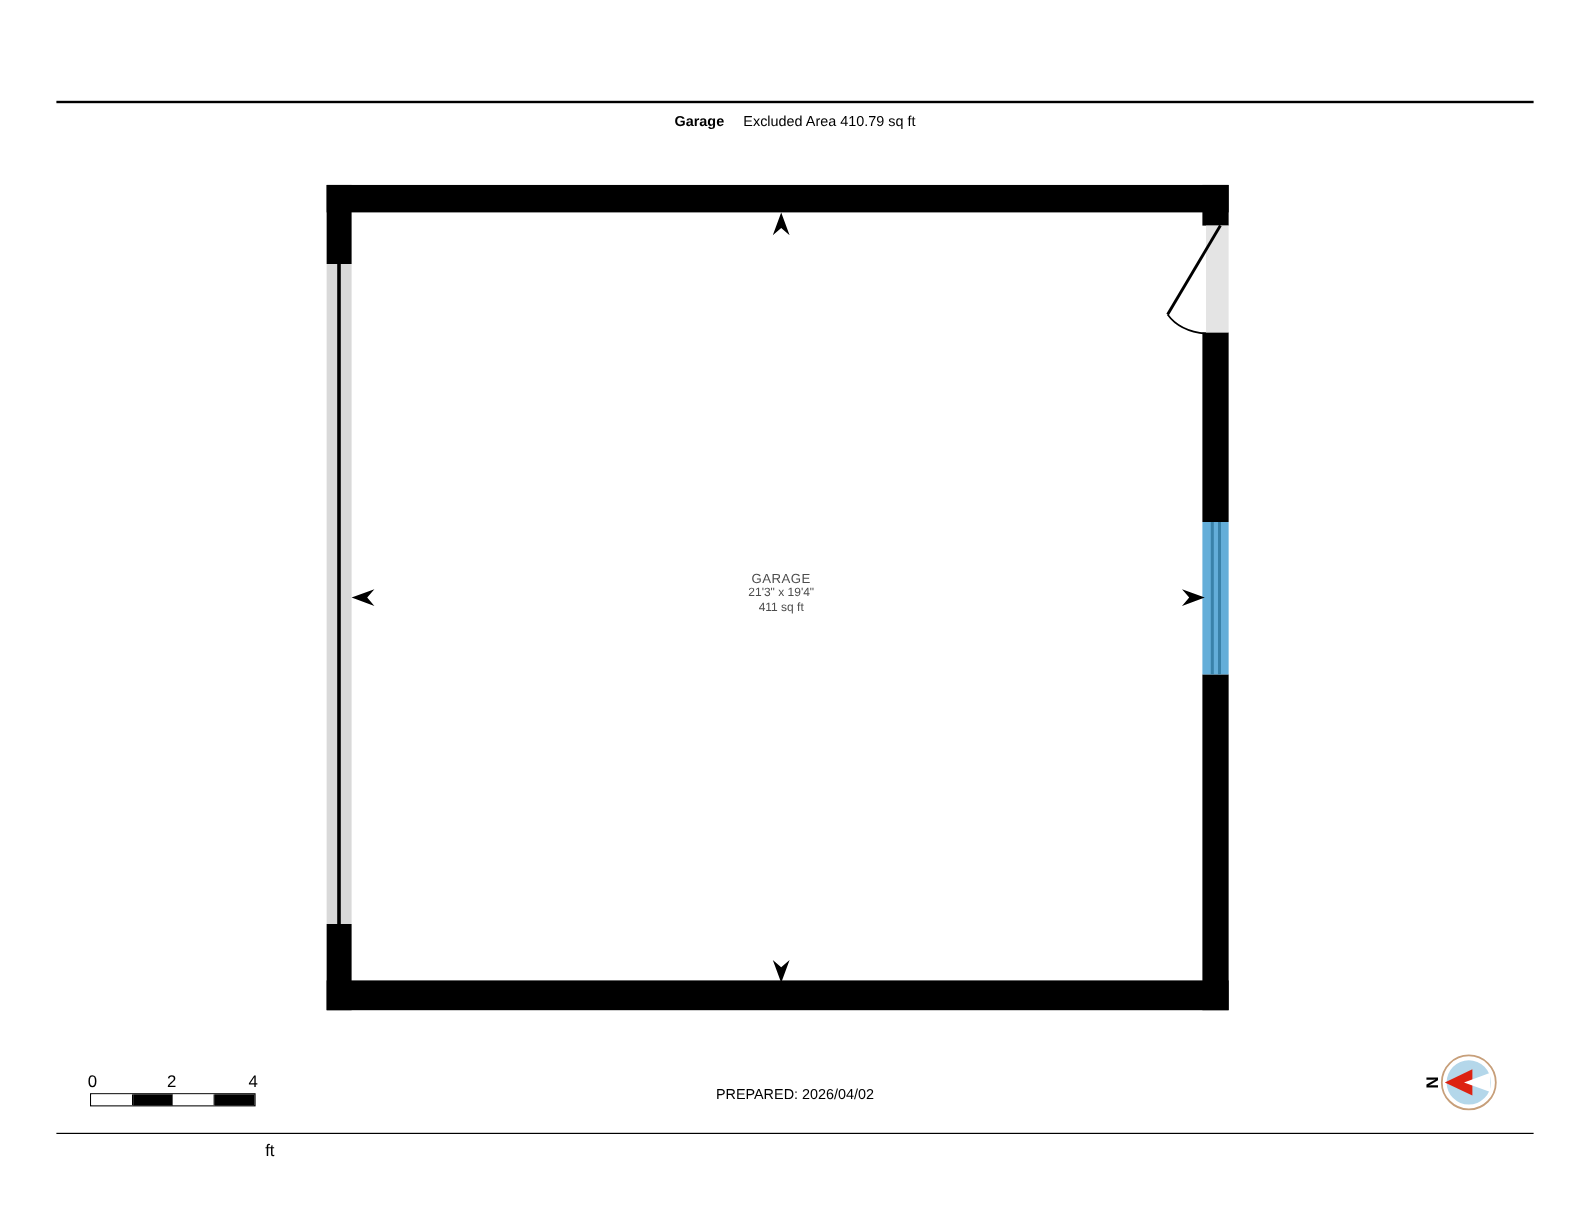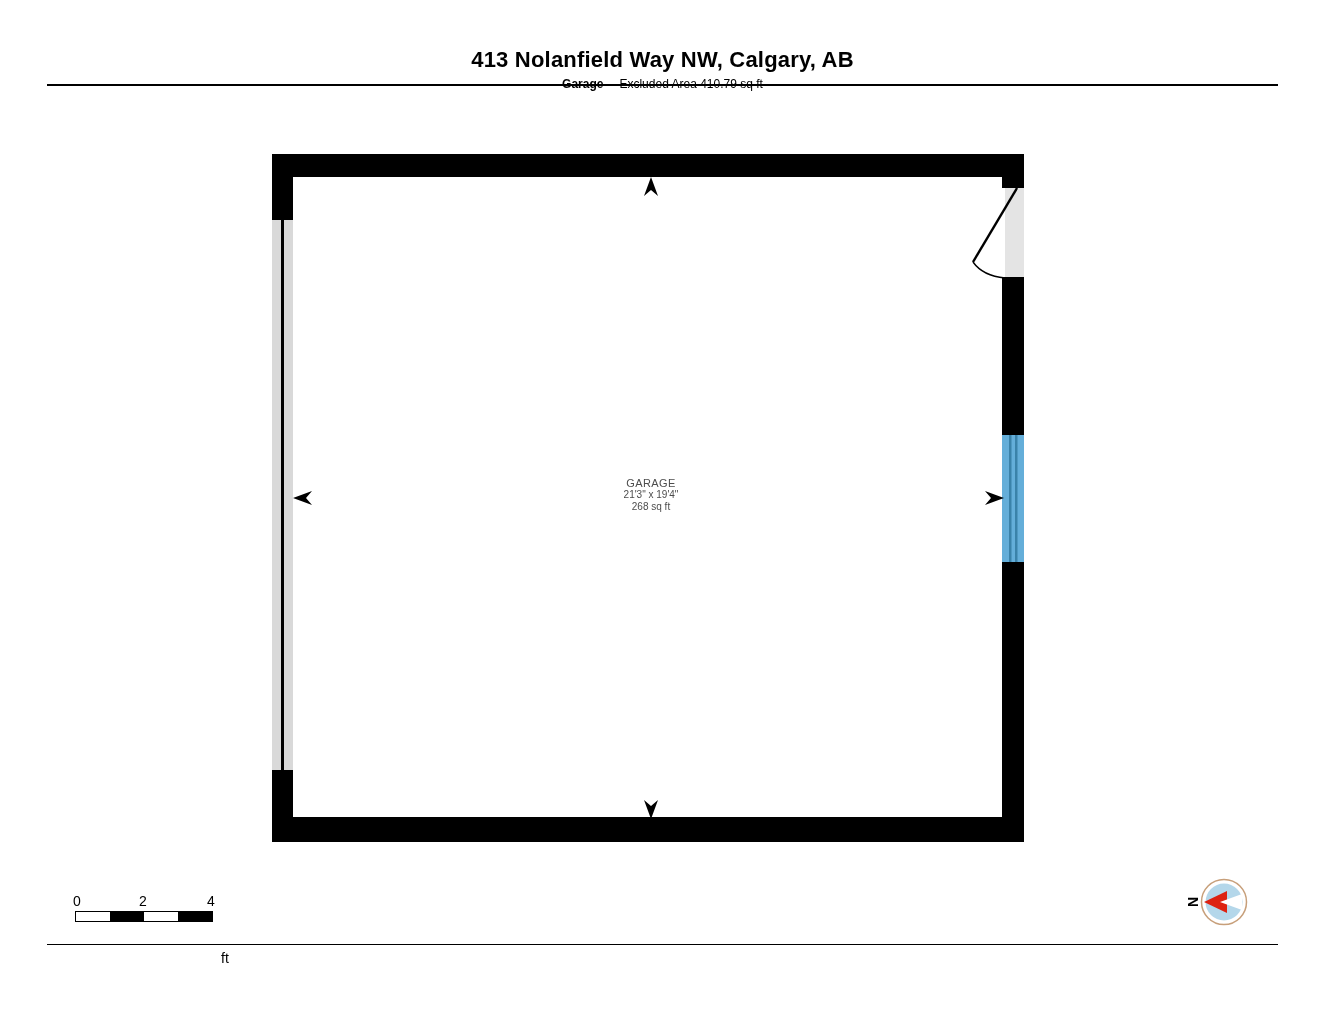--- a/index.html
+++ b/index.html
@@ -5,21 +5,21 @@
   html,body { margin:0; padding:0; background:#fff; }
   .page {
     position:relative; width:1325px; height:1024px; background:#ffffff;
     font-family:"Liberation Sans", sans-serif; color:#000; overflow:hidden;
   }
   .title {
     position:absolute; top:47px; left:0; width:100%; text-align:center;
     font-size:22px; font-weight:bold; letter-spacing:0.2px;
   }
   .hr1 { position:absolute; top:84px; left:47px; width:1231px; height:2px; background:#000; }
-  .subtitle { position:absolute; top:77px; left:0; width:100%; text-align:center; font-size:12px; }
+  .subtitle { position:absolute; top:94px; left:0; width:100%; text-align:center; font-size:12px; }
   .subtitle .floor-label { font-weight:bold; }
   .subtitle .excluded { margin-left:16px; }
 
   .plan { position:absolute; left:272px; top:154px; width:752px; height:688px; }
 
   .room-label {
     position:absolute; left:551px; top:477px; width:200px; text-align:center;
     color:#4d4d4d; font-size:10px; line-height:12px;
   }
   .room-label .room-name { font-size:11px; letter-spacing:0.4px; }
@@ -44,21 +44,20 @@
   }
 
   .hr2 { position:absolute; top:944px; left:47px; width:1231px; height:1px; background:#000; }
   .disclaimer { position:absolute; top:950px; left:55px; font-size:11px; }
 </style>
 </head>
 <body>
 
 <div class="page">
 
-  <div class="title">413 Nolanfield Way NW, Calgary, AB</div>
   <div class="hr1"></div>
 
   <div class="subtitle">
     <span class="floor-label">Garage</span><span class="excluded">Excluded Area 410.79 sq ft</span>
   </div>
 
   <div class="plan">
     <svg width="752" height="688" viewBox="0 0 752 688" xmlns="http://www.w3.org/2000/svg">
 
       <g fill="#000000">
@@ -93,36 +92,37 @@
         <polygon points="379,665 372,646 379,652 386,646"></polygon>
         <polygon points="21,344 40,337 34,344 40,351"></polygon>
         <polygon points="732,344 713,337 719,344 713,351"></polygon>
       </g>
     </svg>
   </div>
 
   <div class="room-label">
     <div class="room-name">GARAGE</div>
     <div>21'3" x 19'4"</div>
-    <div>268 sq ft</div>
+    <div>411 sq ft</div>
   </div>
 
   <div class="scale">
     <span class="tick" style="left:2px">0</span>
     <span class="tick" style="left:68px">2</span>
     <span class="tick" style="left:136px">4</span>
     <div class="bar">
       <div class="seg w"></div>
       <div class="seg b"></div>
       <div class="seg w"></div>
       <div class="seg b"></div>
     </div>
     <span class="unit">ft</span>
   </div>
 
+  <div class="prepared">PREPARED: 2026/04/02</div>
 
   <svg class="compass" width="52" height="52" viewBox="0 0 52 52" xmlns="http://www.w3.org/2000/svg">
     <circle cx="26" cy="26" r="22.5" fill="#ffffff" stroke-width="1.5" stroke="#c79f7a"></circle>
     <circle cx="26" cy="26" r="18.5" fill="#b4d7ea"></circle>
     <polygon points="6,26 29,15 29,37" fill="#dd2211"></polygon>
     <polygon points="22,26 44,18 44,34" fill="#ffffff"></polygon>
   </svg>
   <div class="compass-n">N</div>
 
   <div class="hr2"></div>

